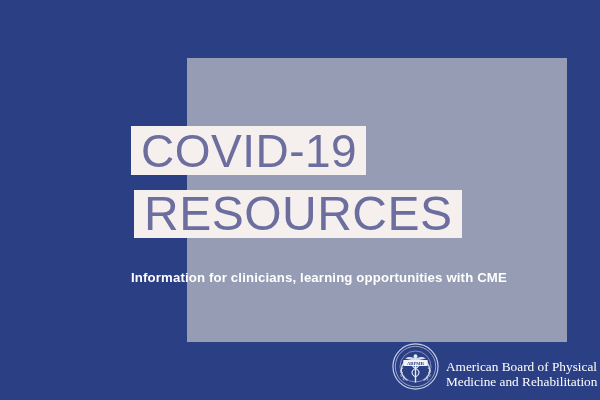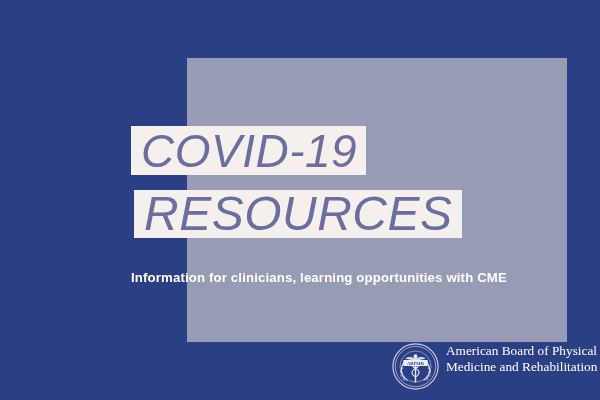--- a/index.html
+++ b/index.html
@@ -42,21 +42,20 @@
     position: absolute;
     background: #f5efee;
     color: #6b6e9e;
     font-family: "Liberation Sans", sans-serif;
     font-weight: 400;
     letter-spacing: 0.5px;
     white-space: nowrap;
     line-height: 1;
     display: flex;
     align-items: center;
-    font-style: italic;
   }
   #title-line-1 {
     left: 131px;
     top: 126px;
     height: 49px;
     padding: 0 9px 0 10px;
     font-size: 46px;
   }
   #title-line-2 {
     left: 134px;
@@ -77,21 +76,21 @@
     letter-spacing: 0.15px;
     white-space: nowrap;
   }
 
   
   #logo {
     position: absolute;
     left: 392px;
     top: 343px;
     display: flex;
-    align-items: flex-start;
+    align-items: flex-end;
     gap: 7px;
   }
   #logo-seal {
     width: 47px;
     height: 47px;
     flex: 0 0 auto;
   }
   #logo-text {
     font-family: "Liberation Serif", serif;
     color: #ffffff;

